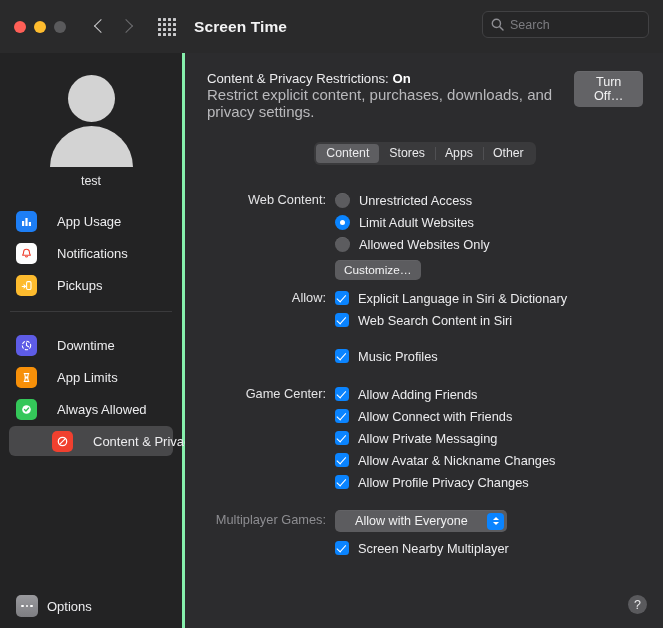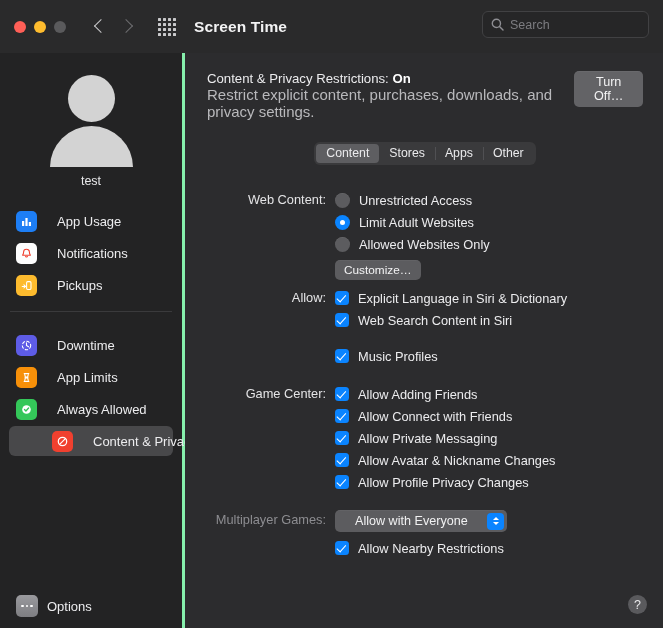--- a/index.html
+++ b/index.html
@@ -445,21 +445,21 @@
               <div class="popup">
                 <span class="popup-label">Allow with Everyone</span>
                 <span class="popup-arrows">
                   <span class="up"></span>
                     <span class="dn"></span>
                 </span>
               </div>
               <div style="height:6px"></div>
               <div class="opt">
                 <span class="check on"></span>
-                <span class="opt-label">Allow Nearby Restrictions</span>
+                <span class="opt-label">Screen Nearby Multiplayer</span>
               </div>
             </div>
           </div>
 
         </div>
       </div>
 
       <div class="help">?</div>
     </div>
   </div>

